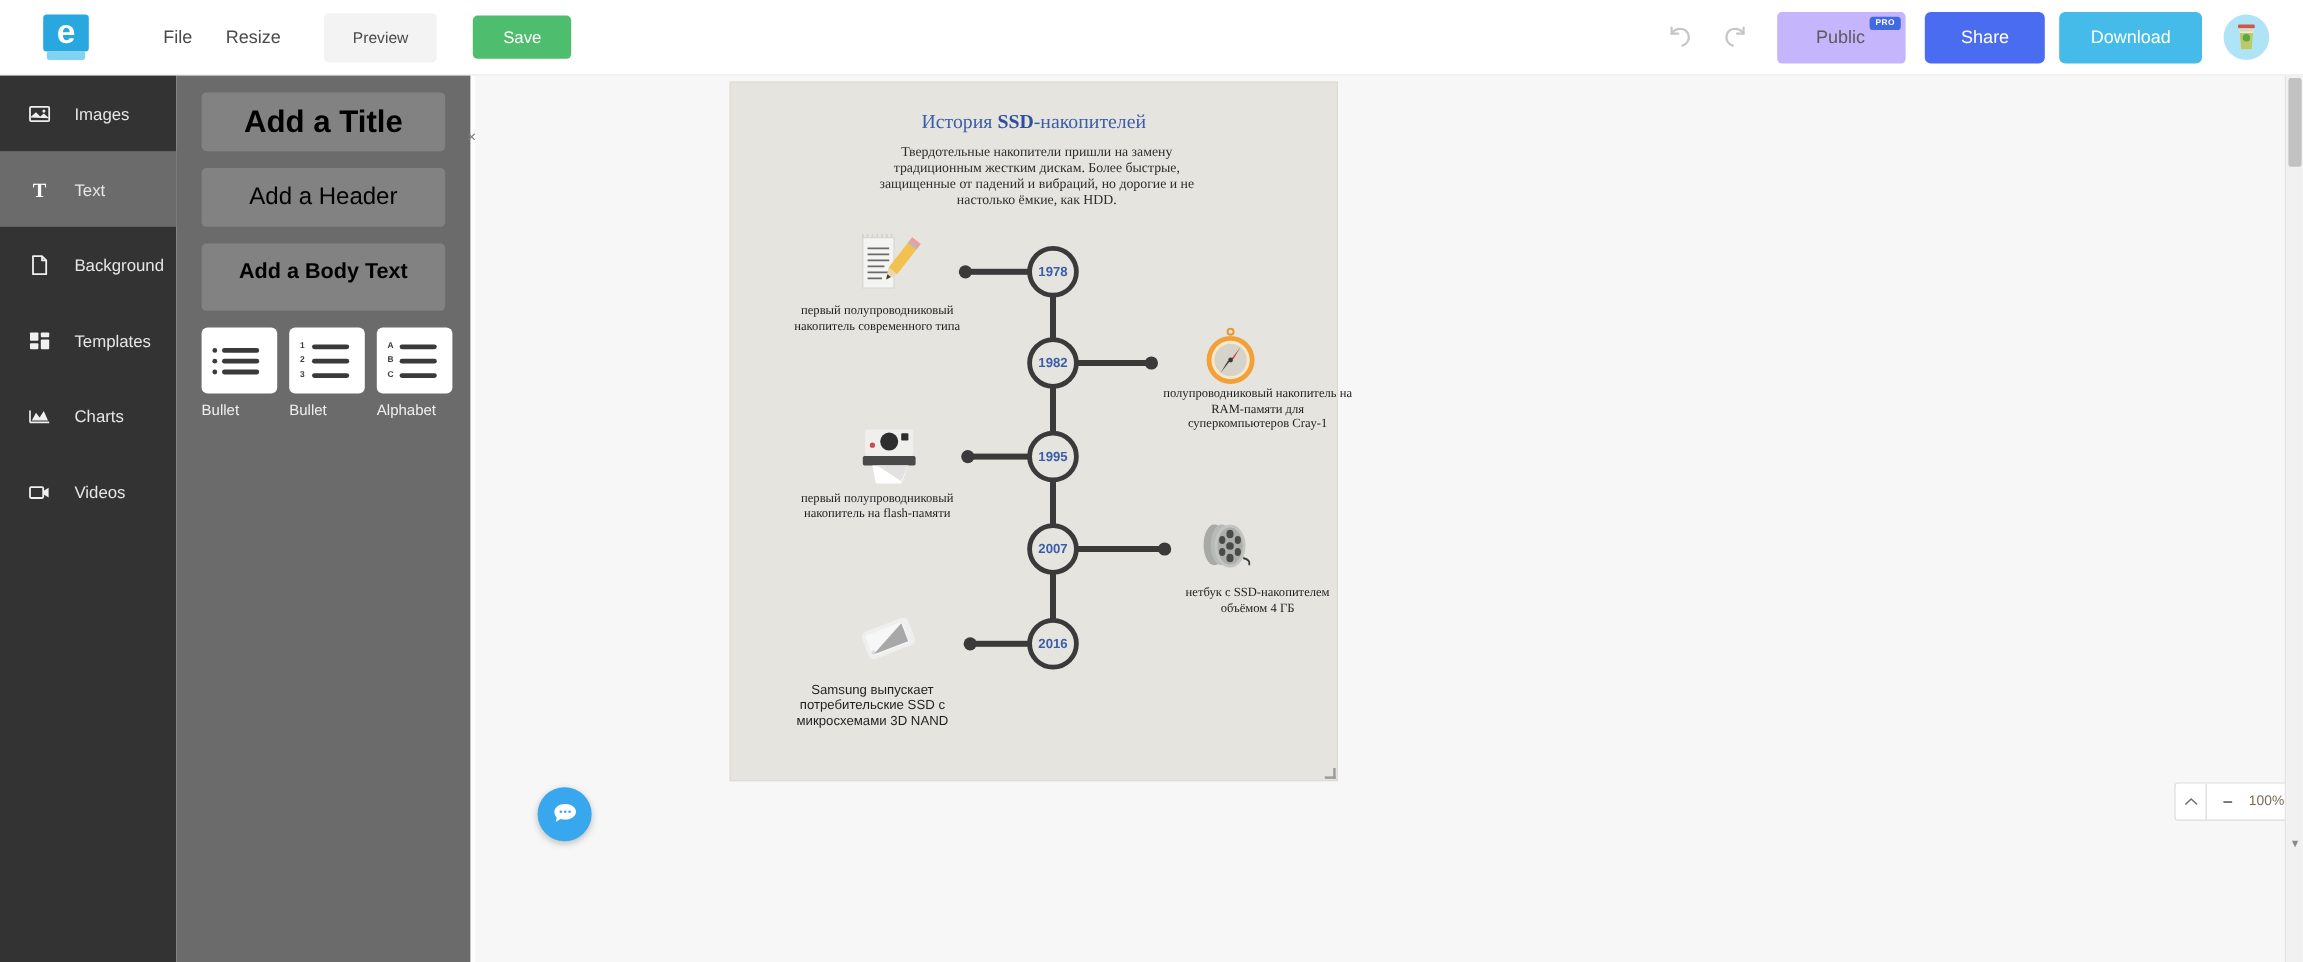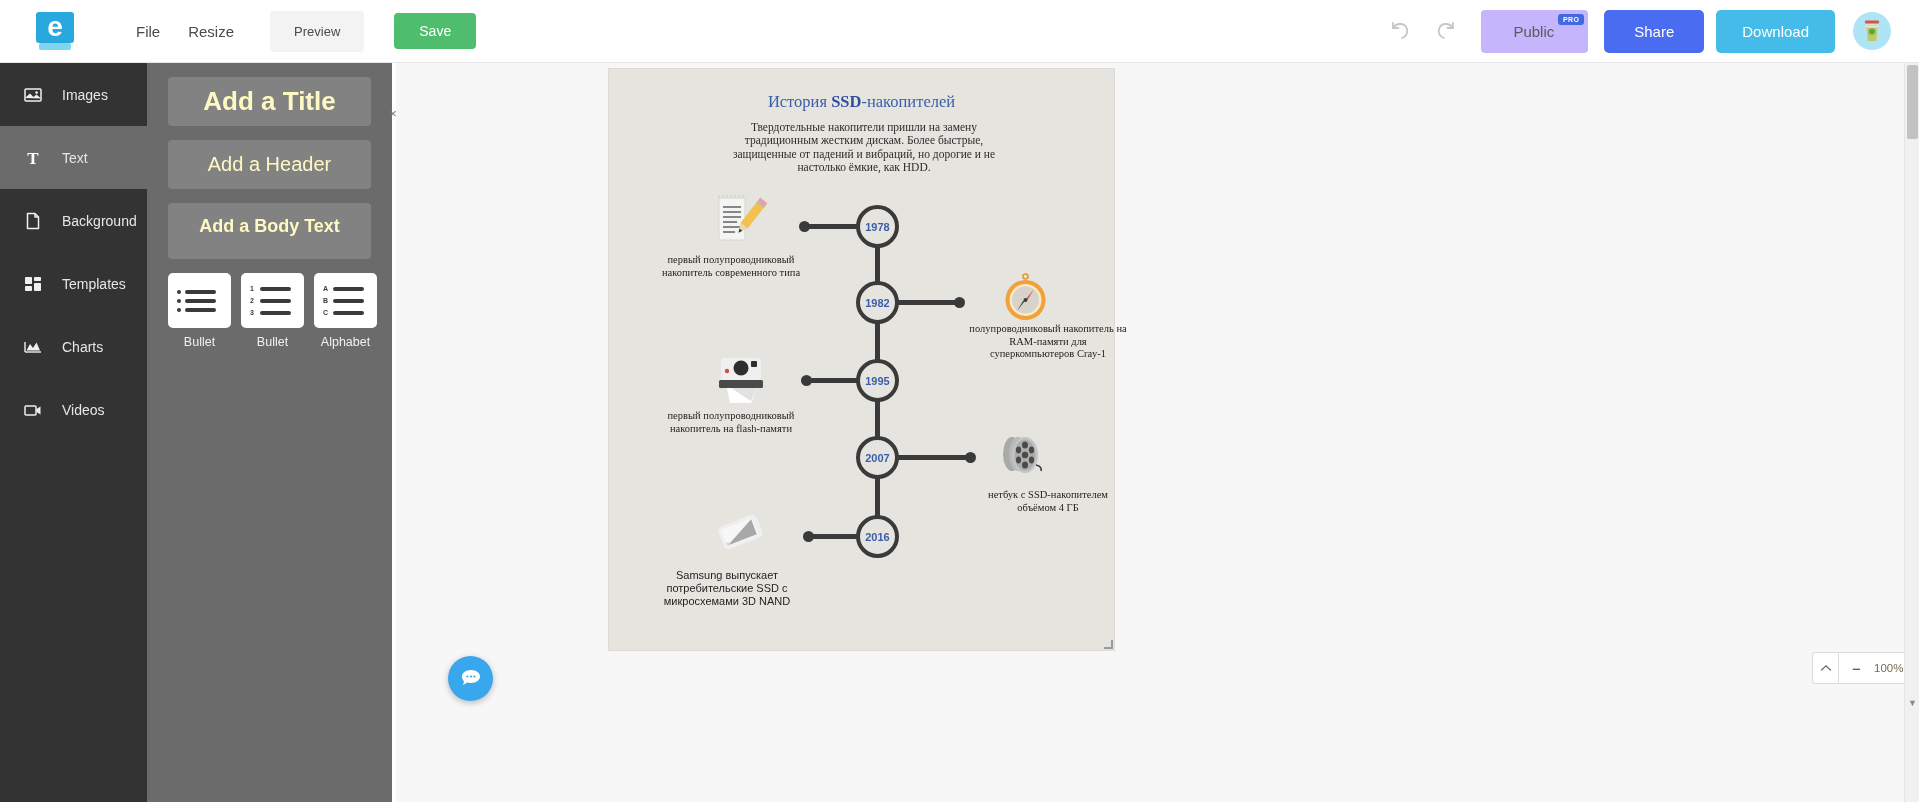--- a/index.html
+++ b/index.html
@@ -110,21 +110,21 @@
   }
 
   
   .panel {
     position: absolute; left: 147px; top: 63px;
     width: 245px; height: 739px; background: #6b6b6b;
     padding-top: 14px;
   }
   .panel-btn {
     margin: 0 21px 14px 21px; background: #828282;
-    border-radius: 4px; color: #fef9c3; text-align: center;
+    border-radius: 4px; color: #000000; text-align: center;
     cursor: pointer; user-select: none;
   }
   .panel-btn.title  { height: 49px; line-height: 49px; font-size: 26px; font-weight: 700; }
   .panel-btn.header { height: 49px; line-height: 49px; font-size: 20px; font-weight: 400; }
   .panel-btn.body   { height: 56px; line-height: 47px; font-size: 18px; font-weight: 700; }
   .list-row {
     display: flex; gap: 10px; padding: 0 21px; margin-top: 3px;
   }
   .list-opt { width: 63px; cursor: pointer; }
   .list-card {
@@ -133,21 +133,21 @@
     padding-left: 9px; gap: 5px;
   }
   .list-line { display: flex; align-items: center; gap: 4px; }
   .list-marker {
     font-size: 7px; color: #3a3a3a; font-weight: 700;
     width: 6px; display: inline-block; text-align: left;
   }
   .list-dot { width: 4px; height: 4px; border-radius: 50%; background: #3a3a3a; }
   .list-bar { width: 31px; height: 4px; border-radius: 2px; background: #3a3a3a; }
   .list-label {
-    text-align: center; color: #f0f0f0; font-size: 12.5px; margin-top: 7px;
+    color: #f0f0f0; font-size: 12.5px; margin-top: 7px;
   }
   .panel-collapse {
     position: absolute; left: 385px; top: 106px;
     width: 16px; height: 16px; color: #7a7a7a;
     font-size: 13px; text-align: center; line-height: 16px;
     cursor: pointer; z-index: 20;
   }
 
   
   .workspace {

